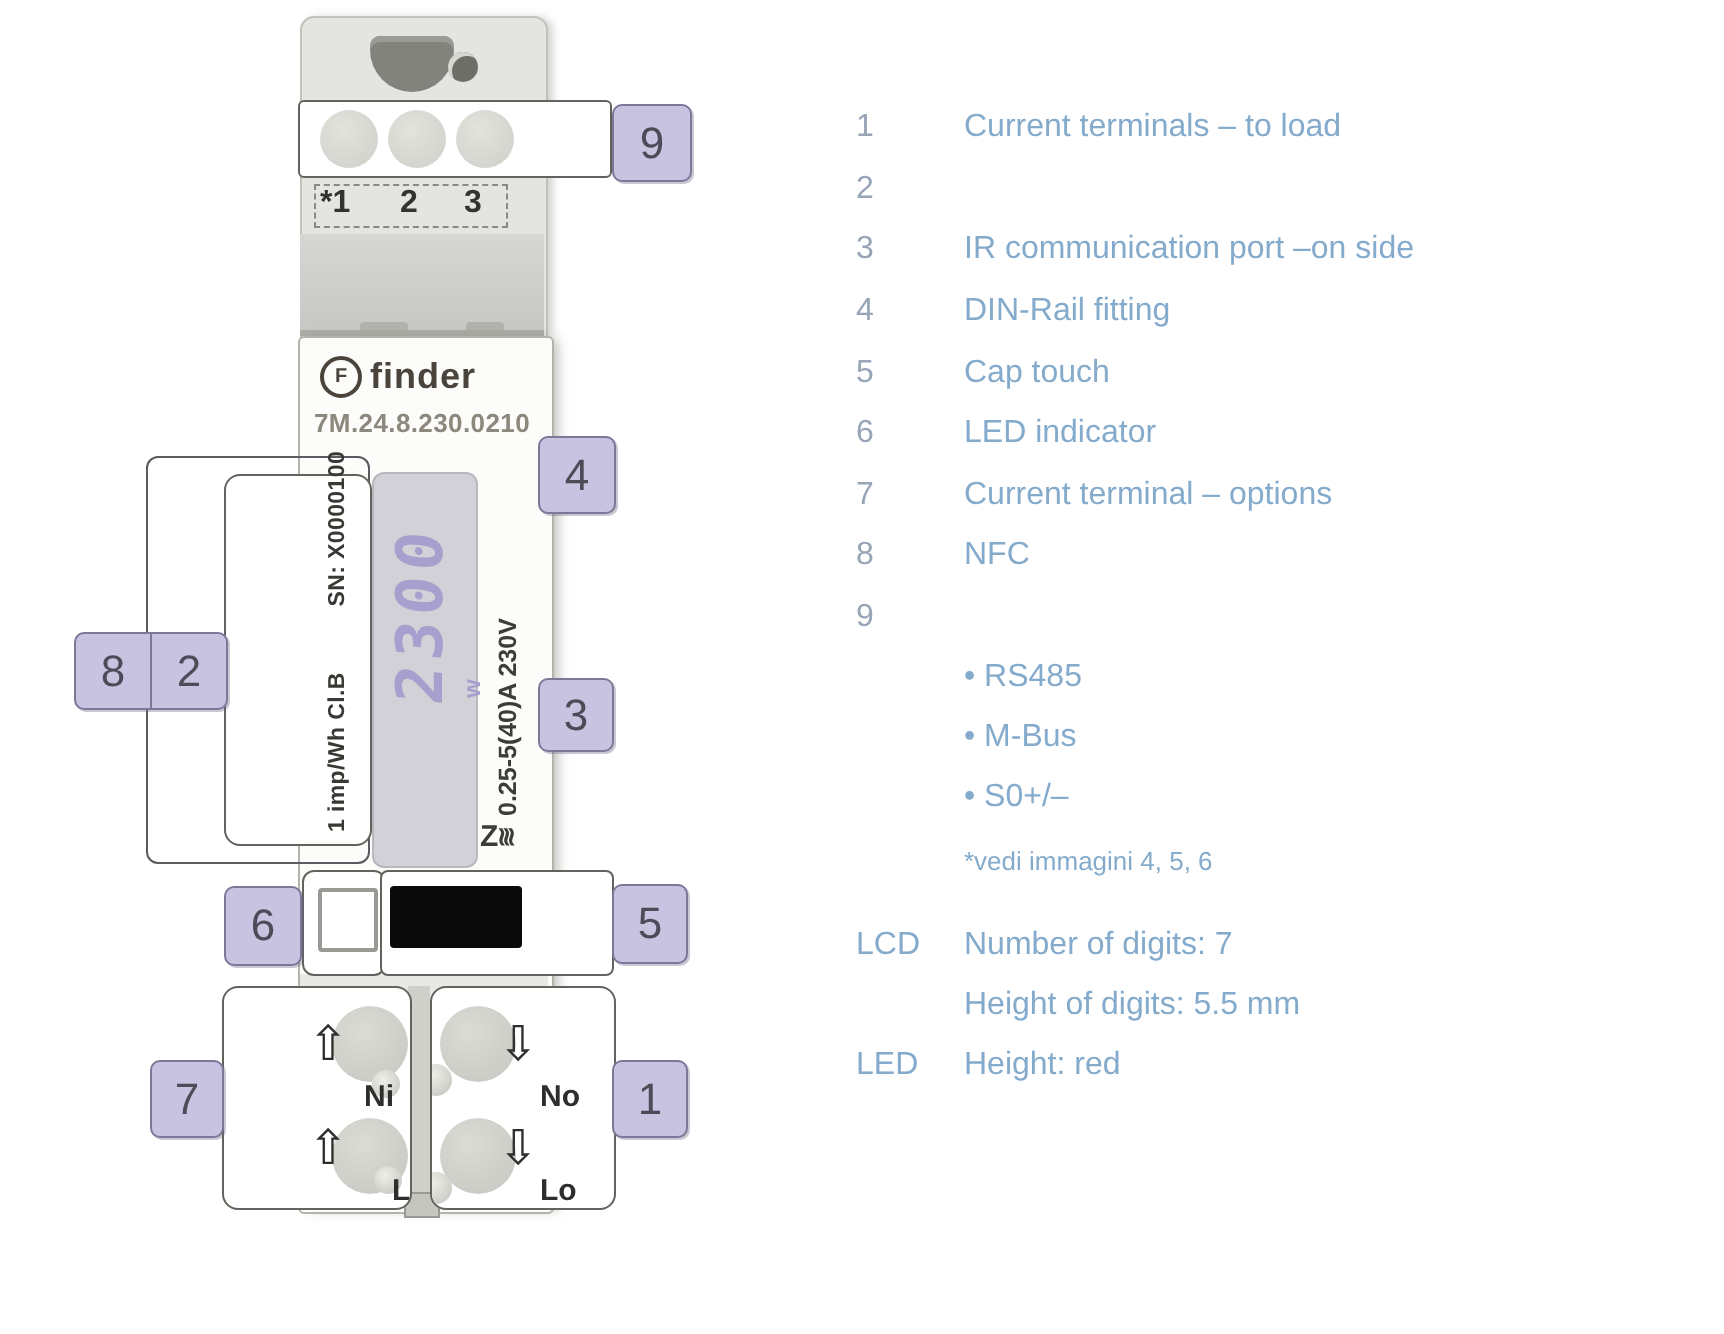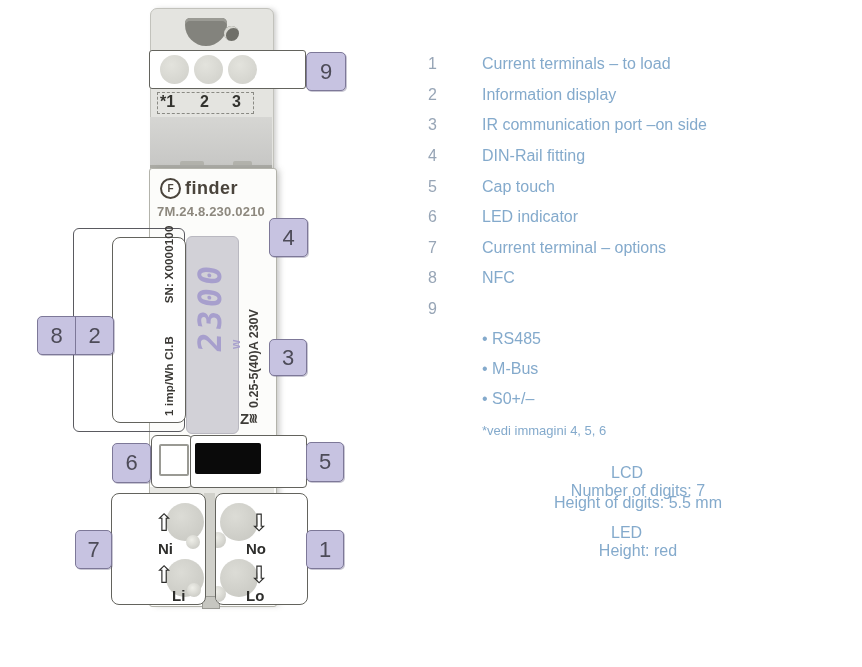--- a/index.html
+++ b/index.html
@@ -58,38 +58,38 @@
   .led-sq{left:7px;top:8px;width:26px;height:28px;background:#ffffff;border:2px solid #9a9a94;border-radius:2px;}
   .cap-box{left:190px;top:435px;width:115px;height:51px;border-radius:4px;}
   .cap-black{left:4px;top:7px;width:66px;height:31px;background:#0a0a0a;border-radius:2px;}
 
   .cover{width:93px;height:110px;border-radius:8px;overflow:hidden;}
   .big-circle{position:absolute;width:38px;height:38px;border-radius:50%;
       background:radial-gradient(circle at 40% 35%,#dcdcd6,#c6c6c0);}
   .sm-circle{position:absolute;width:14px;height:14px;border-radius:50%;
       background:radial-gradient(circle at 40% 35%,#efefe9,#c2c2bc);}
   .t-arrow{position:absolute;font-size:24px;line-height:22px;color:#2e2e2c;}
-  .t-label{position:absolute;font-size:15px;font-weight:bold;color:#2e2e2c;}
+  .t-label{position:absolute;font-size:15px;font-weight:bold;color:#2e2e2c;margin-left:24px;}
 
   
   .lav{background:#c7c3e1;border:1.5px solid #7d7898;border-radius:5px;
        display:flex;align-items:center;justify-content:center;
        font-size:22px;color:#4d4b58;box-shadow:1px 1px 0 rgba(100,95,130,.35);}
   .lav82{left:37px;top:316px;width:75px;height:37px;display:flex;padding:0;}
   .lav82 .cell{flex:1;display:flex;align-items:center;justify-content:center;height:100%;}
   .lav82 .cell:first-child{border-right:1.5px solid #7d7898;}
 
   
   .legend{left:428px;top:49px;width:420px;color:#84aacc;font-size:16px;}
   .lrow{display:flex;align-items:center;height:30.6px;}
   .lnum{width:54px;color:#97a5b6;}
   .lopt{padding-left:54px;height:30px;display:flex;align-items:center;text-align:center;}
   .lfoot{padding-left:54px;margin-top:4px;height:25px;display:flex;align-items:center;font-size:13px;}
   .specs{margin-top:21px;}
-  .srow{display:flex;align-items:center;height:30px;flex-direction:column;}
+  .srow{display:flex;align-items:flex-start;height:30px;}
   .slabel{width:54px;}
 </style>
 </head>
 <body>
 
 <div id="canvas">
 
   <div class="abs dev-top"></div>
   <div class="abs dev-top-shade"></div>
   <div class="abs dev-knob"></div>
@@ -180,21 +180,20 @@
   <div class="abs lav" style="left:75px;top:530px;width:35px;height:37px;">7</div>
   <div class="abs lav" style="left:306px;top:530px;width:36px;height:37px;">1</div>
 
   <div class="abs legend">
     <div class="lrow">
       <span class="lnum">1</span>
       <span>Current terminals – to load</span>
     </div>
     <div class="lrow">
       <span class="lnum">2</span>
-      <span>Information display</span>
     </div>
     <div class="lrow">
       <span class="lnum">3</span>
       <span>IR communication port –on side</span>
     </div>
     <div class="lrow">
       <span class="lnum">4</span>
       <span>DIN-Rail fitting</span>
     </div>
     <div class="lrow">

